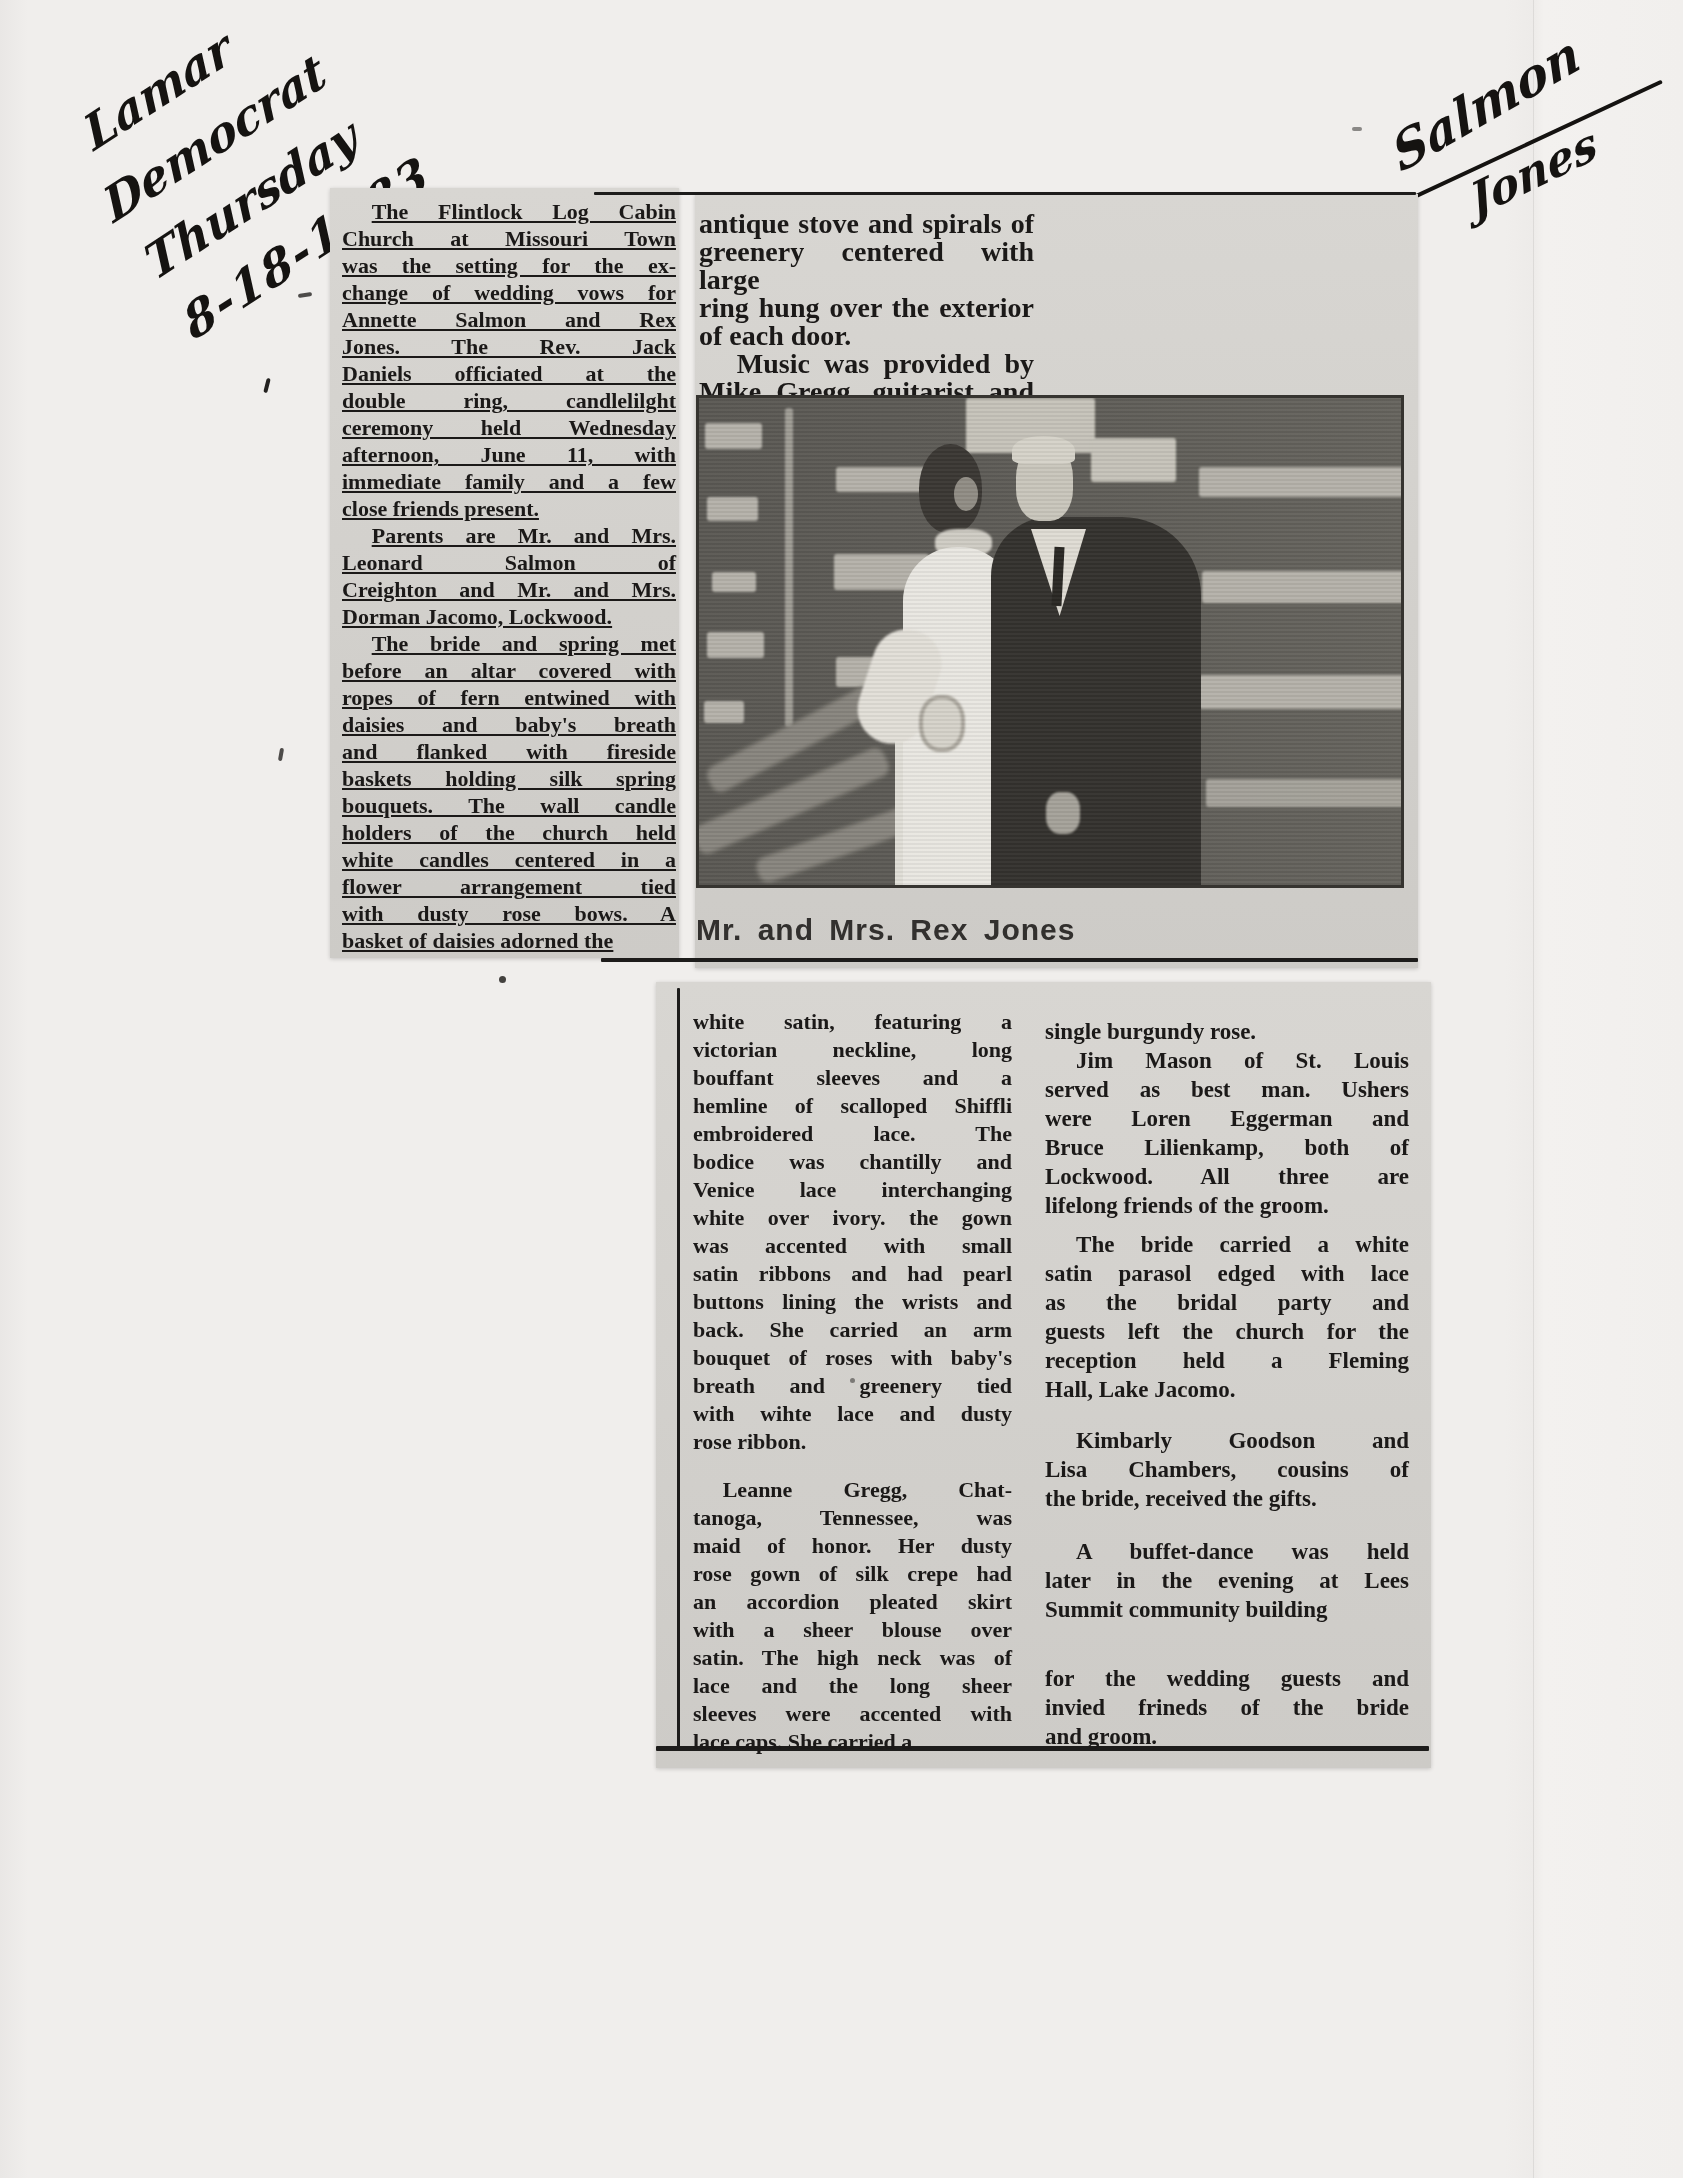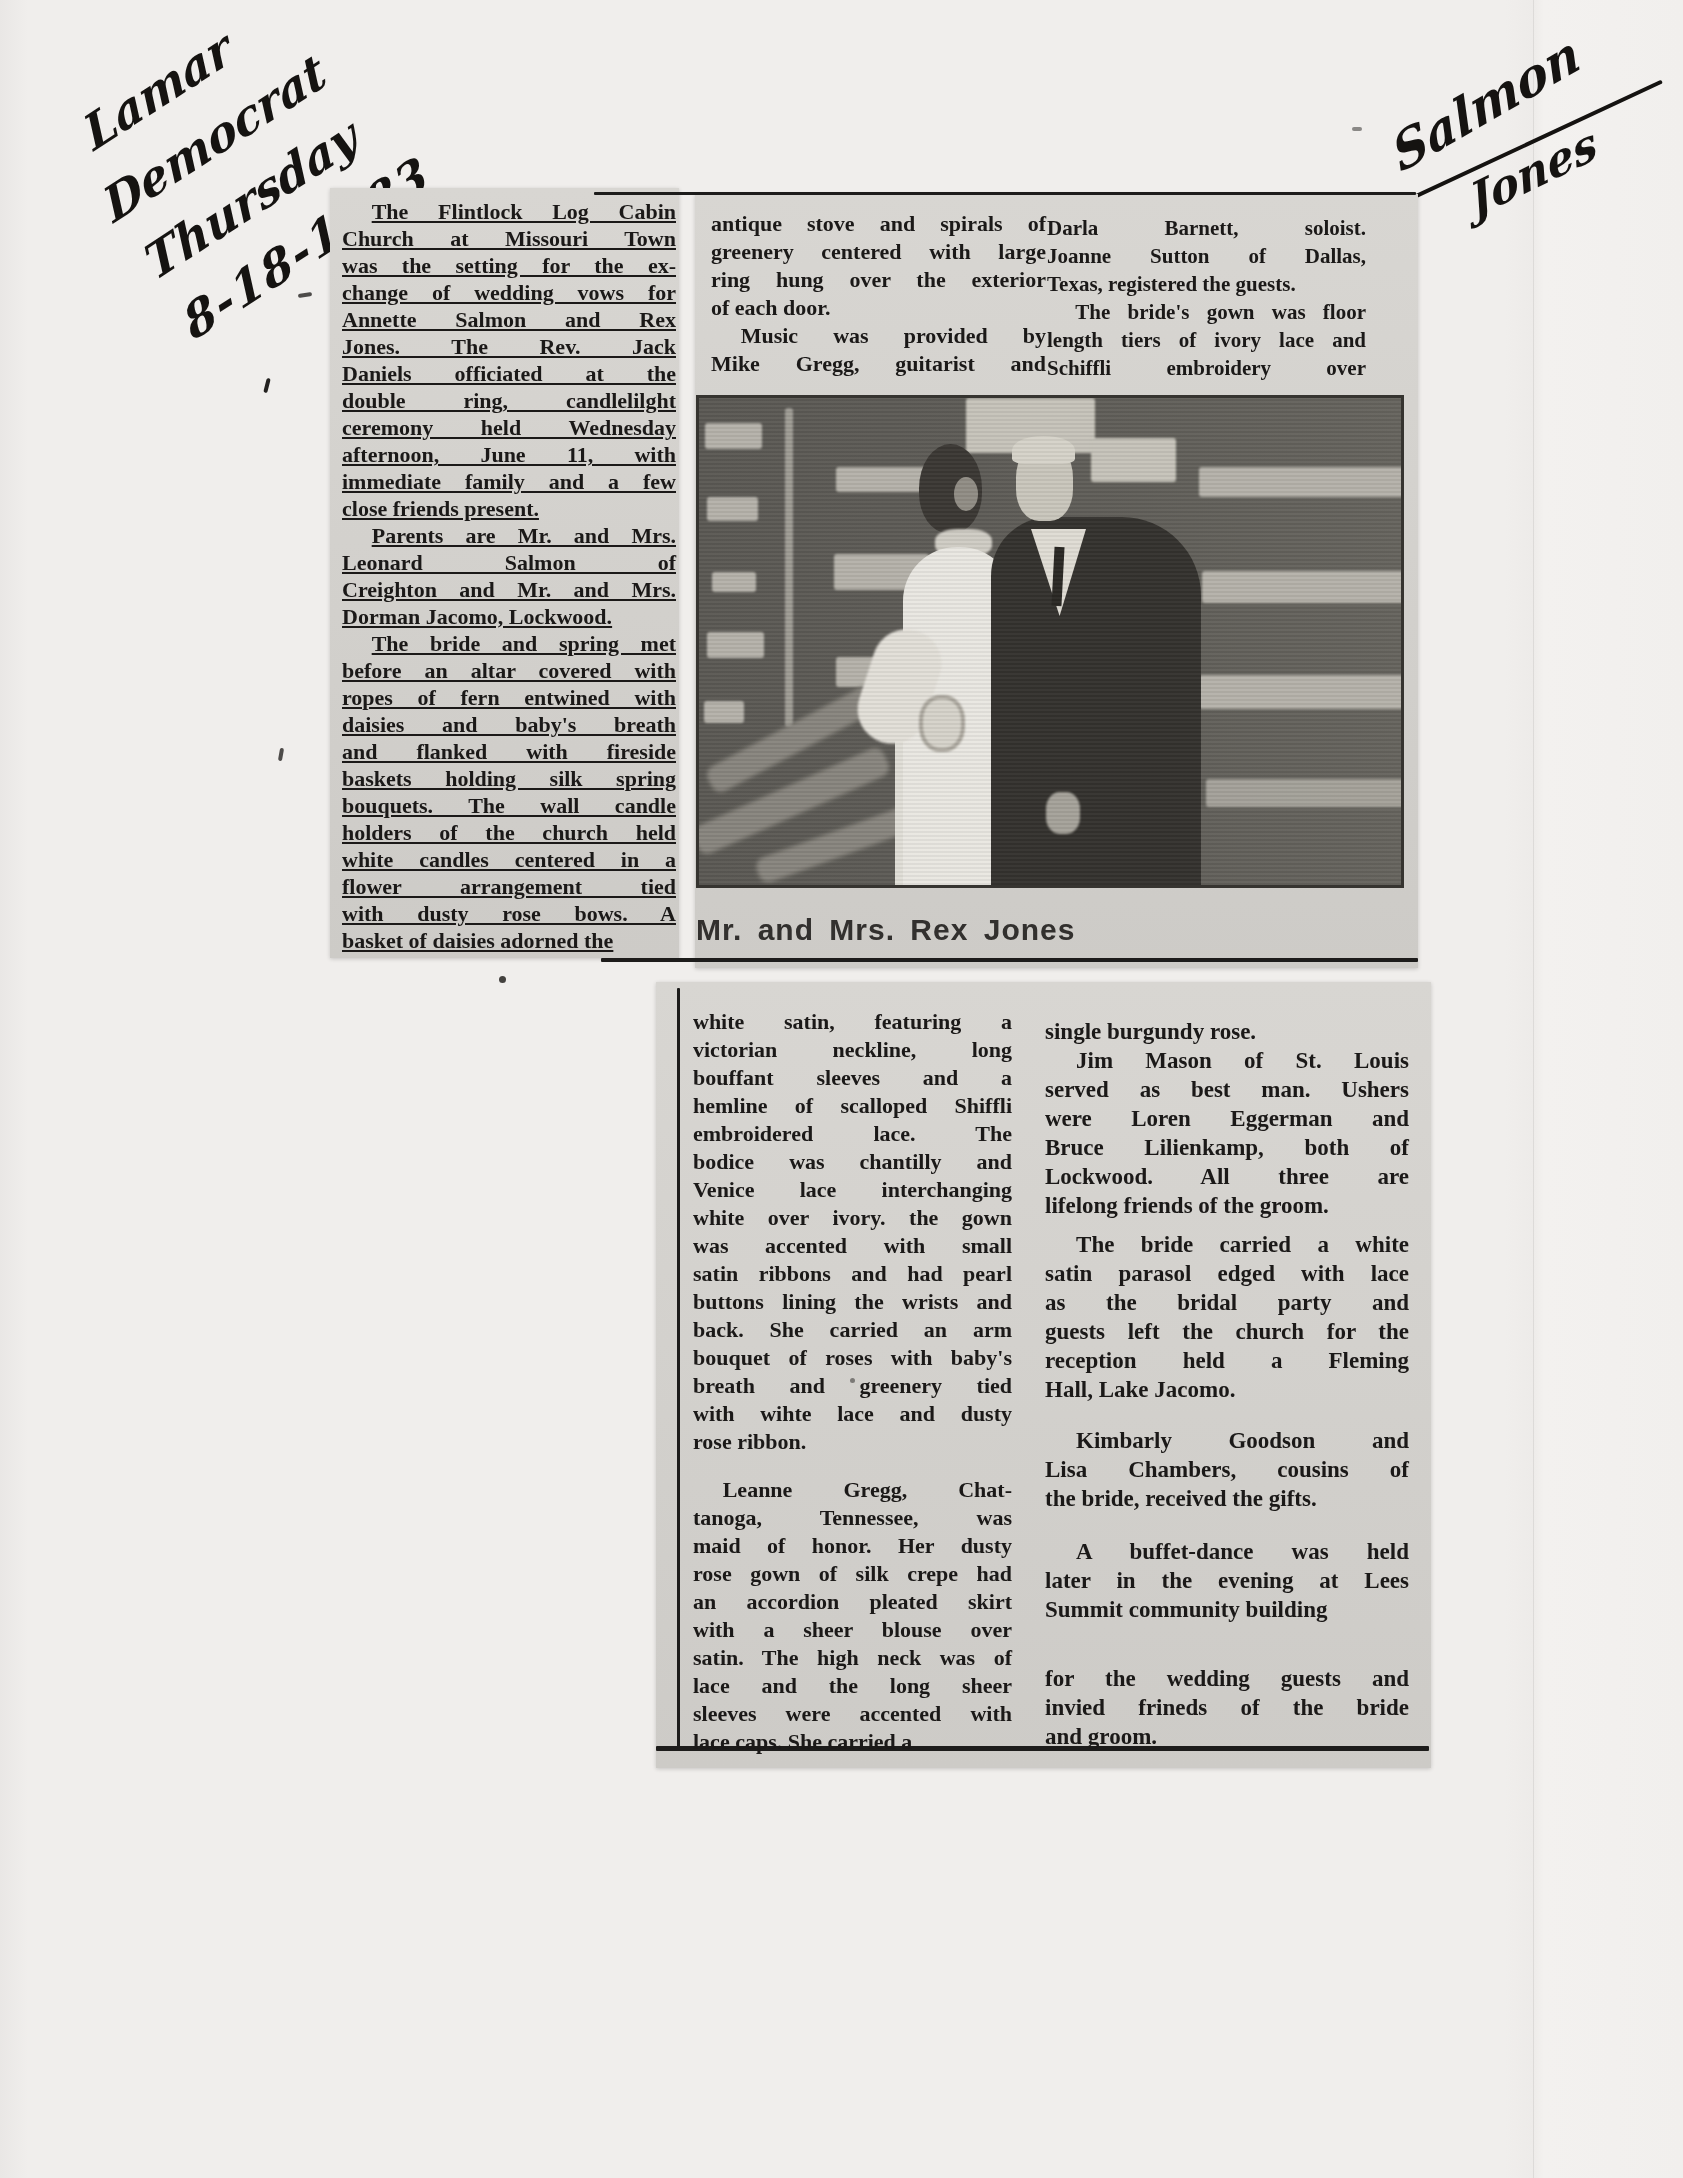--- a/index.html
+++ b/index.html
@@ -100,35 +100,27 @@
       <div class="ln">daisies and baby's breath</div>
       <div class="ln">and flanked with fireside</div>
       <div class="ln">baskets holding silk spring</div>
       <div class="ln">bouquets. The wall candle</div>
       <div class="ln">holders of the church held</div>
       <div class="ln">white candles centered in a</div>
       <div class="ln">flower arrangement tied</div>
       <div class="ln">with dusty rose bows. A</div>
       <div class="ln end">basket of daisies adorned the</div>
     </div>
-  <div class="col" style="left:699px;top:210px;width:335px;font-size:22px;line-height:28px;margin-left:12px;">
+  <div class="col" style="left:699px;top:210px;width:335px;font-size:28px;line-height:28px;">
       <div class="ln">antique stove and spirals of</div>
       <div class="ln">greenery centered with large</div>
       <div class="ln">ring hung over the exterior</div>
       <div class="ln end">of each door.</div>
       <div class="ln ind">Music was provided by</div>
       <div class="ln">Mike Gregg, guitarist and</div>
-    </div>
-  <div class="col" style="left:1047px;top:214px;width:319px;font-size:21px;line-height:28px;">
-      <div class="ln">Darla Barnett, soloist.</div>
-      <div class="ln">Joanne Sutton of Dallas,</div>
-      <div class="ln end">Texas, registered the guests.</div>
-      <div class="ln ind">The bride's gown was floor</div>
-      <div class="ln">length tiers of ivory lace and</div>
-      <div class="ln">Schiffli embroidery over</div>
     </div>
   <div class="col" style="left:1045px;top:1017px;width:364px;font-size:23px;line-height:29px;">
       <div class="ln end">single burgundy rose.</div>
       <div class="ln ind">Jim Mason of St. Louis</div>
       <div class="ln">served as best man. Ushers</div>
       <div class="ln">were Loren Eggerman and</div>
       <div class="ln">Bruce Lilienkamp, both of</div>
       <div class="ln">Lockwood. All three are</div>
       <div class="ln end">lifelong friends of the groom.</div>
       <div class="ln gap" style="height: 10px;"></div>

